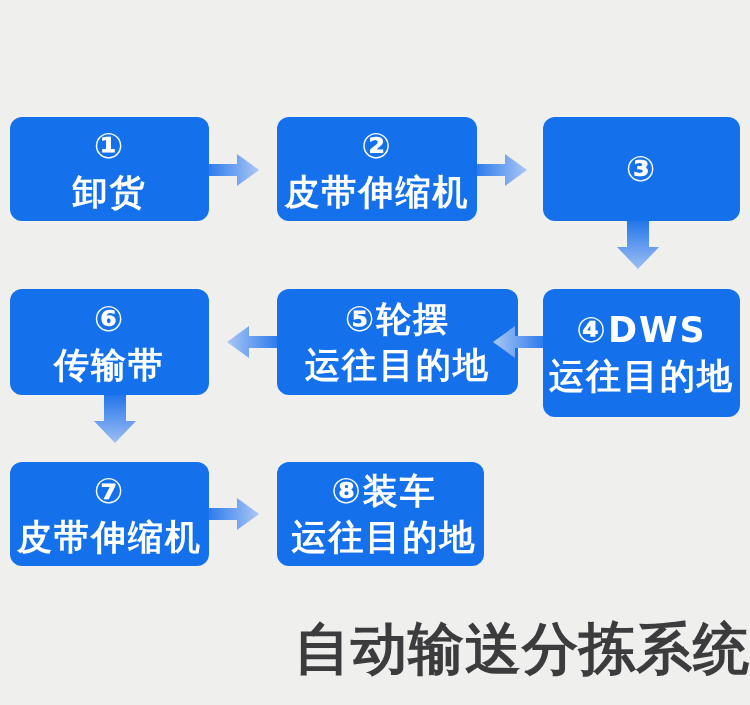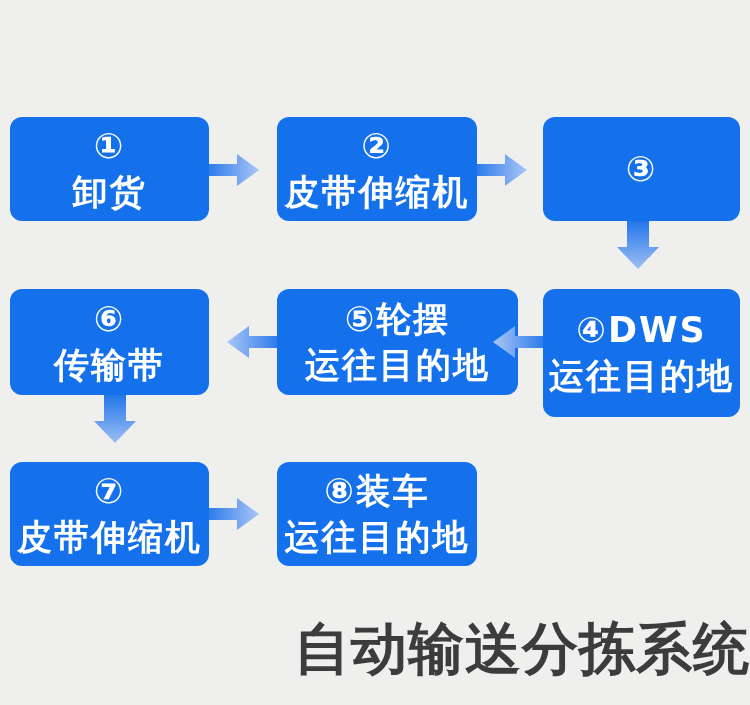--- a/index.html
+++ b/index.html
@@ -41,21 +41,21 @@
   
   .b1 { left: 10px;  top: 117px; width: 199px; height: 104px; }
   .b2 { left: 277px; top: 117px; width: 200px; height: 104px; }
   .b3 { left: 543px; top: 117px; width: 197px; height: 104px; }
   
   .b6 { left: 10px;  top: 289px; width: 199px; height: 106px; }
   .b5 { left: 277px; top: 289px; width: 241px; height: 106px; }
   .b4 { left: 543px; top: 289px; width: 197px; height: 128px; }
   
   .b7 { left: 10px;  top: 462px; width: 199px; height: 104px; }
-  .b8 { left: 277px; top: 462px; width: 200px; height: 104px; }
+  .b8 { left: 277px; top: 462px; width: 200px; height: 104px; padding-left: 7px; }
 
   .arrow { position: absolute; }
   .a12 { left: 209px; top: 152px; }
   .a23 { left: 477px; top: 152px; }
   .a34 { left: 616px; top: 221px; }
   .a45 { left: 493px; top: 324px; }
   .a56 { left: 227px; top: 324px; }
   .a67 { left: 93px;  top: 395px; }
   .a78 { left: 209px; top: 496px; }
 

